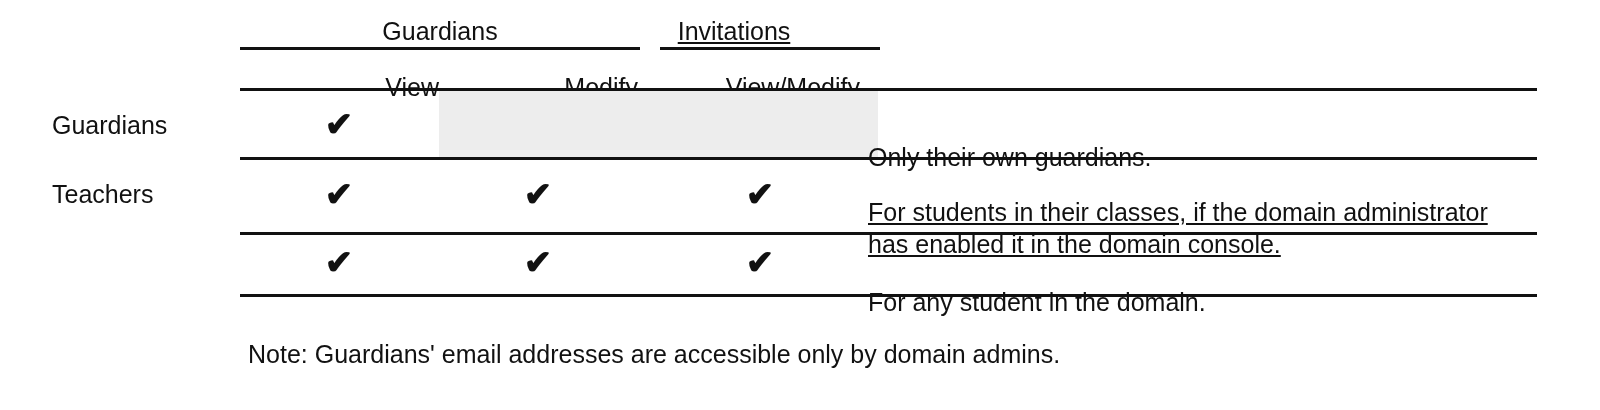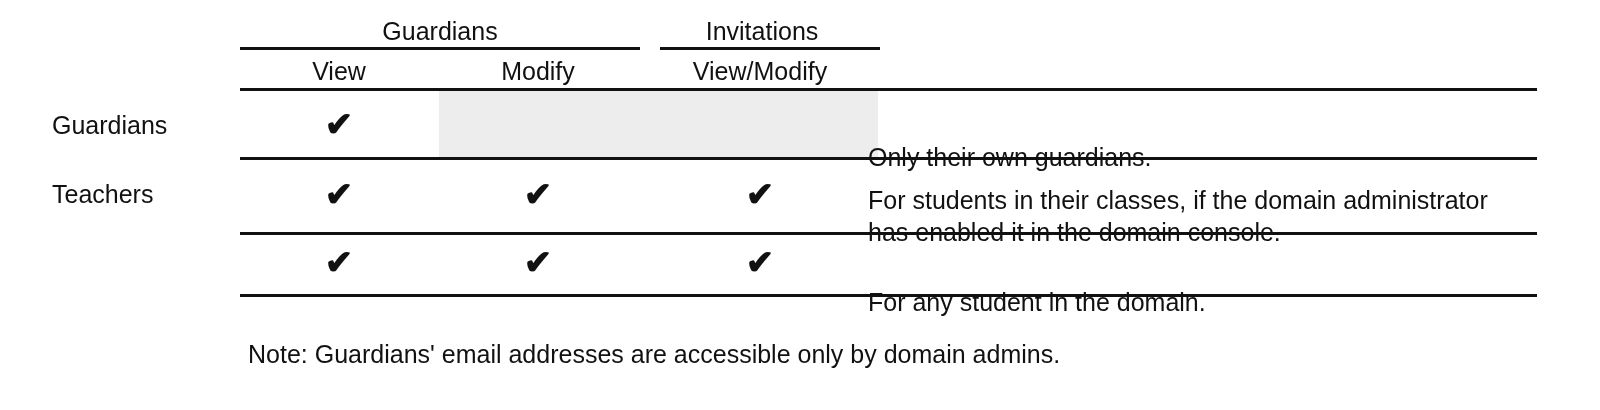--- a/index.html
+++ b/index.html
@@ -39,22 +39,23 @@
     line-height: 30px;
     text-align: center;
     white-space: nowrap;
   }
 
   
   .sub-label {
     position: absolute;
     font-size: 25px;
     line-height: 30px;
-    text-align: center;
+    text-align: right;
     white-space: nowrap;
+    margin-top: 16px;
   }
 
   
   .row-label {
     position: absolute;
     font-size: 25px;
     line-height: 30px;
     white-space: nowrap;
   }
 
@@ -84,21 +85,21 @@
 </style>
 </head>
 <body>
 
 <div class="page">
 
   <div class="group-label" style="left:240px; top:16px; width:400px;">
     <span>Guardians</span>
   </div>
 
-  <div class="group-label" style="left:652px; top:16px; width:220px;">
+  <div class="group-label" style="left:624px; top:16px; width:220px;text-decoration:underline;">
     <span>Invitations</span>
   </div>
 
   <div class="rule" style="left:240px; top:47px; width:400px;"></div>
   <div class="rule" style="left:660px; top:47px; width:220px;"></div>
 
   <div class="sub-label" style="left:239px; top:56px; width:200px;">
     <span>View</span>
   </div>
 
@@ -138,21 +139,21 @@
   </div>
   <div class="check" style="left:309px; top:177px;">
     <span>✔</span>
   </div>
   <div class="check" style="left:508px; top:177px;">
     <span>✔</span>
   </div>
   <div class="check" style="left:730px; top:177px;">
     <span>✔</span>
   </div>
-  <div class="note-cell" style="left:868px; top:152px; width:670px;">
+  <div class="note-cell" style="left:868px; top:164px; width:670px;text-decoration:underline;">
     <span>For students in their classes, if the domain administrator
 has enabled it in the domain console.</span>
   </div>
 
   <div class="check" style="left:309px; top:245px;">
     <span>✔</span>
   </div>
   <div class="check" style="left:508px; top:245px;">
     <span>✔</span>
   </div>

